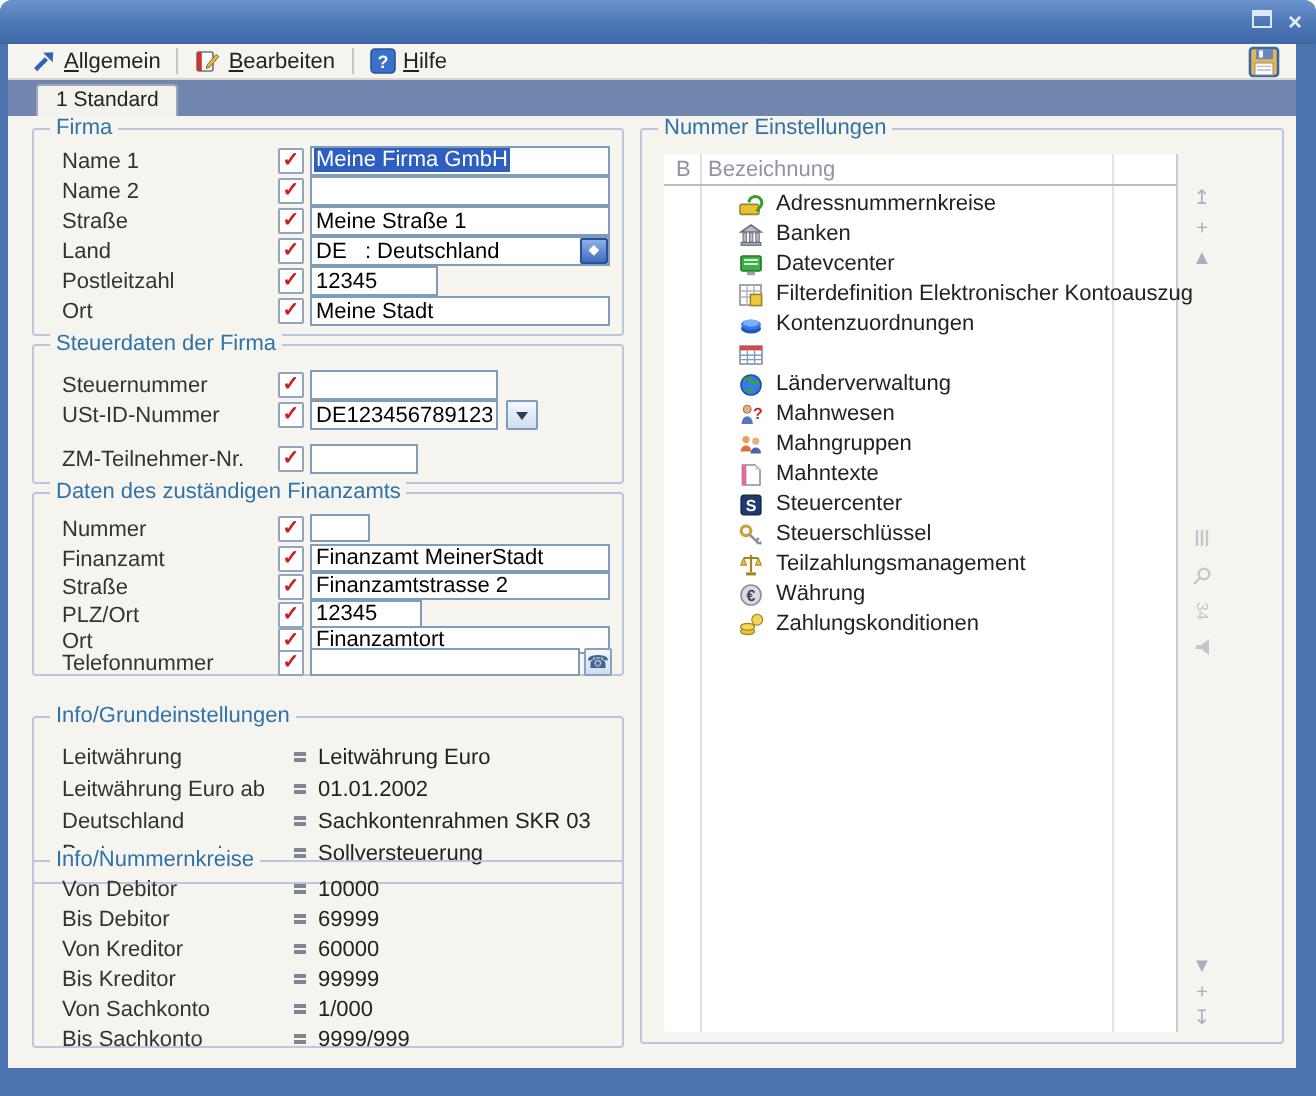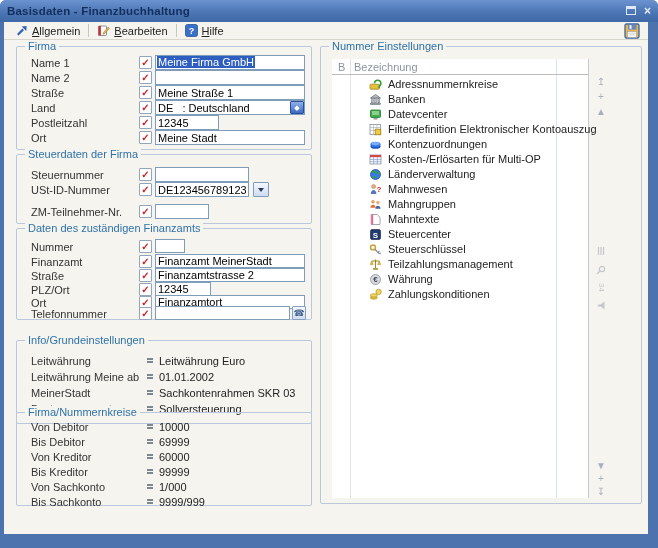--- a/index.html
+++ b/index.html
@@ -72,21 +72,20 @@
   .navg { position:absolute; color:#a8b0bf; font-size:10px; line-height:10px; width:16px; text-align:center; }
   .toolv { position:absolute; width:16px; text-align:center; opacity:.55; transform:rotate(90deg); color:#9aa2ae; font-size:8px; }
   .toolv svg { display:block; margin:0 auto; }
 </style>
 </head>
 <body>
 
 <div class="window">
 
   <div class="titlebar">
-    <span class="title">Basisdaten - Finanzbuchhaltung</span>
     <span class="tb-btns">
       <span><span class="restore-glyph"></span></span>
       <span class="close-glyph"><span>×</span></span>
     </span>
   </div>
 
   <div class="main">
 
     <div class="toolbar">
       <span id="menu-items" style="display:flex;align-items:center;">
@@ -125,20 +124,23 @@
           <svg width="16" height="16">
             <rect x="1" y="1" width="14" height="14" rx="1.5" fill="#e8b64c" stroke="#3a66a8" stroke-width="1.3"></rect>
             <rect x="4" y="1.6" width="8.5" height="5" fill="#6a88c0"></rect>
             <rect x="5.5" y="2.2" width="2" height="3.6" fill="#f4f6fa"></rect>
             <rect x="3.5" y="8.5" width="9" height="6" fill="#fdfdfd" stroke="#8a8f98" stroke-width="0.5"></rect>
             <path d="M4.5 10.2h7M4.5 12h7" stroke="#b8bcc4" stroke-width="0.7"></path>
           </svg>
         </span>
     </div>
 
+    <div class="tabstrip">
+      <span class="tab">1 Standard</span>
+    </div>
 
     <div class="content">
 
       <div class="grp" style="left:12px;top:6px;width:296px;height:104px;">
         <span class="cap">Firma</span>
         <span class="flbl" style="left:14px;top:10px;">Name 1</span>
         <span class="chk" style="left:122px;top:9px;">✓</span>
         <div class="inp-div" style="left:138px;top:8px;width:150px;">
             <span class="sel">Meine Firma GmbH</span>
           </div>
@@ -210,34 +212,34 @@
         <input class="inp" style="left: 138px; top: 77px; width: 135px; height: 14px;" value="">
         <span class="phone-btn" style="left:275px;top:77px;"><span>☎</span></span>
       </div>
 
       <div class="grp" style="left:12px;top:300px;width:296px;height:84px;">
         <span class="cap">Info/Grundeinstellungen</span>
         <div id="grund-rows">
             <span class="flbl" style="left: 14px; top: 14px;">Leitwährung</span>
             <span class="bullet" style="left: 130px; top: 17px;"></span>
             <span class="ival" style="left: 142px; top: 14px;">Leitwährung Euro</span>
-            <span class="flbl" style="left: 14px; top: 30px;">Leitwährung Meine ab</span>
+            <span class="flbl" style="left: 14px; top: 30px;">Leitwährung Euro ab</span>
             <span class="bullet" style="left: 130px; top: 33px;"></span>
             <span class="ival" style="left: 142px; top: 30px;">01.01.2002</span>
-            <span class="flbl" style="left: 14px; top: 46px;">MeinerStadt</span>
+            <span class="flbl" style="left: 14px; top: 46px;">Deutschland</span>
             <span class="bullet" style="left: 130px; top: 49px;"></span>
             <span class="ival" style="left: 142px; top: 46px;">Sachkontenrahmen SKR 03</span>
             <span class="flbl" style="left: 14px; top: 62px;">Besteuerungsart</span>
             <span class="bullet" style="left: 130px; top: 65px;"></span>
             <span class="ival" style="left: 142px; top: 62px;">Sollversteuerung</span>
           </div>
       </div>
 
       <div class="grp" style="left:12px;top:372px;width:296px;height:94px;">
-        <span class="cap">Firma/Nummernkreise</span>
+        <span class="cap">Info/Nummernkreise</span>
         <div id="nummern-rows">
             <span class="flbl" style="left: 14px; top: 8px;">Von Debitor</span>
             <span class="bullet" style="left: 130px; top: 11px;"></span>
             <span class="ival" style="left: 142px; top: 8px;">10000</span>
             <span class="flbl" style="left: 14px; top: 23px;">Bis Debitor</span>
             <span class="bullet" style="left: 130px; top: 26px;"></span>
             <span class="ival" style="left: 142px; top: 23px;">69999</span>
             <span class="flbl" style="left: 14px; top: 38px;">Von Kreditor</span>
             <span class="bullet" style="left: 130px; top: 41px;"></span>
             <span class="ival" style="left: 142px; top: 38px;">60000</span>
@@ -317,21 +319,20 @@
                 <span class="s-lbl">Kontenzuordnungen</span>
               </div>
               <div class="s-row">
                 <span class="s-ico">
                   <svg width="13" height="13">
                     <rect x="1" y="2" width="11" height="9" fill="#fff" stroke="#8a8f98" stroke-width="0.8"></rect>
                     <rect x="1" y="2" width="11" height="2.2" fill="#d84848"></rect>
                     <path d="M1 6.6h11M1 8.8h11M4.7 4.2v6.8M8.3 4.2v6.8" stroke="#7a9ad0" stroke-width="0.7"></path>
                   </svg>
                 </span>
-                <span class="s-lbl">Kosten-/Erlösarten für Multi-OP</span>
               </div>
               <div class="s-row">
                 <span class="s-ico">
                   <svg width="13" height="13">
                     <circle cx="6.5" cy="6.5" r="5" fill="#3b79e8" stroke="#1f4fa0" stroke-width="0.8"></circle>
                     <path d="M3 4.2c1.5-1.2 3-1 4 .4 1 1.3 2.4.6 3.4.9" fill="none" stroke="#35a04a" stroke-width="1.9"></path>
                     <path d="M3.8 9.4c1-.8 2.6-.4 3.6.6" fill="none" stroke="#35a04a" stroke-width="1.5"></path>
                   </svg>
                 </span>
                 <span class="s-lbl">Länderverwaltung</span>

